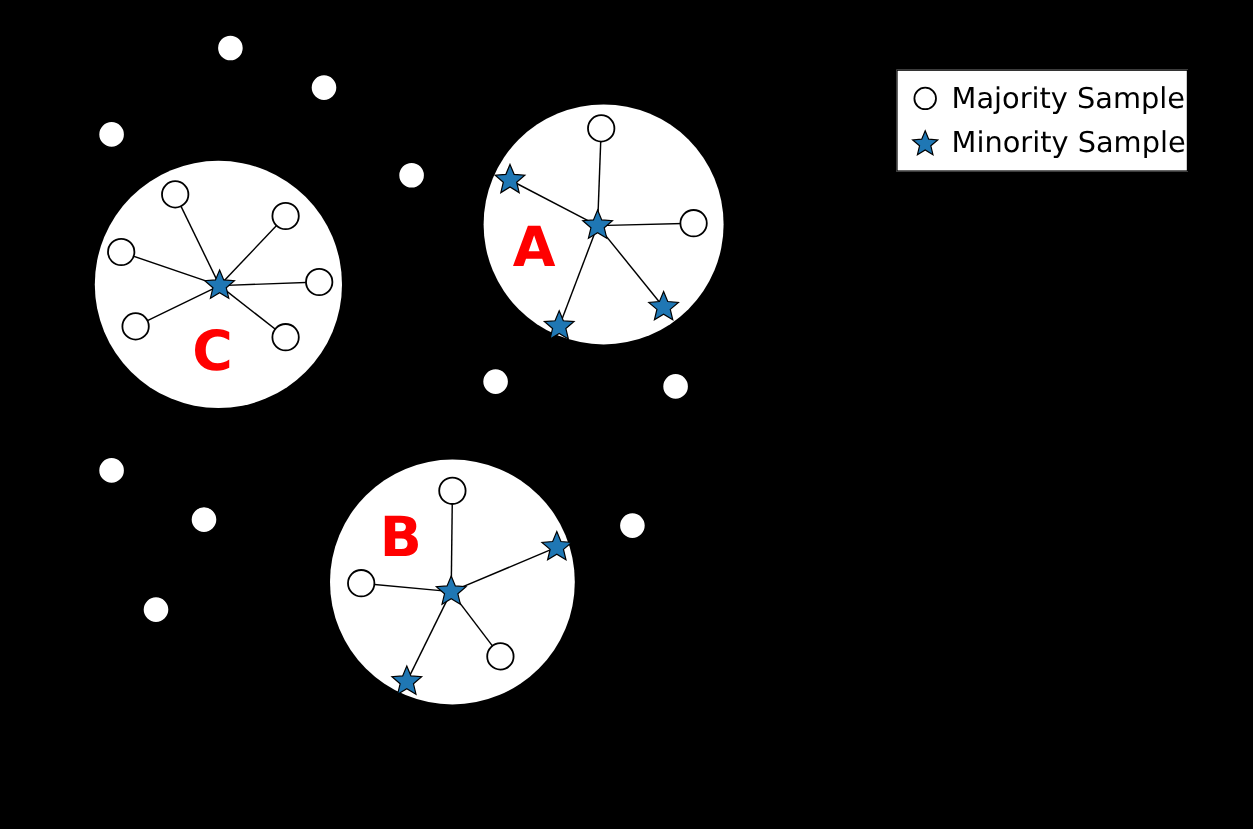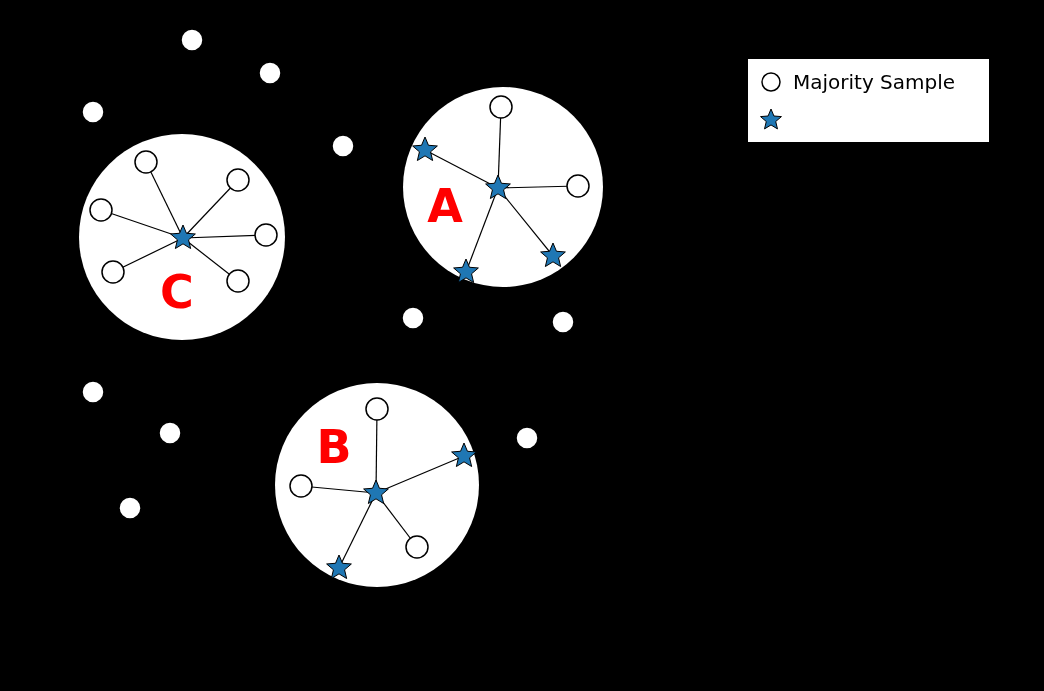--- a/index.html
+++ b/index.html
@@ -36,21 +36,21 @@
   }
   .legend-row {
     display: flex;
     align-items: center;
     gap: 9px;
   }
   .legend-row svg {
     flex: 0 0 auto;
   }
   .legend-label {
-    font-size: 20px;
+    font-size: 24px;
     color: #000;
     white-space: nowrap;
   }
 </style>
 </head>
 <body>
 
 <div class="stage">
 
   <svg class="diagram" id="diagram" width="1044" height="691" viewBox="0 0 1044 691">
@@ -112,16 +112,17 @@
     <div class="legend-row">
       <svg width="26" height="26">
         <circle id="legend-circle" cx="13" cy="13" r="9" fill="#ffffff" stroke="#000000" stroke-width="1.5"></circle>
       </svg>
       <span class="legend-label" style="color: rgb(0, 0, 0);">Majority Sample</span>
     </div>
     <div class="legend-row">
       <svg width="26" height="26">
         <polygon id="legend-star" points="13.00,3.00 15.91,10.00 23.46,10.60 17.71,15.53 19.47,22.90 13.00,18.95 6.53,22.90 8.29,15.53 2.54,10.60 10.09,10.00" fill="#1f77b4" stroke="#000000" stroke-width="1"></polygon>
       </svg>
+      <span class="legend-label" style="color: rgb(0, 0, 0);">Minority Sample</span>
     </div>
   </div>
 
 </div>
 
 </body></html>

